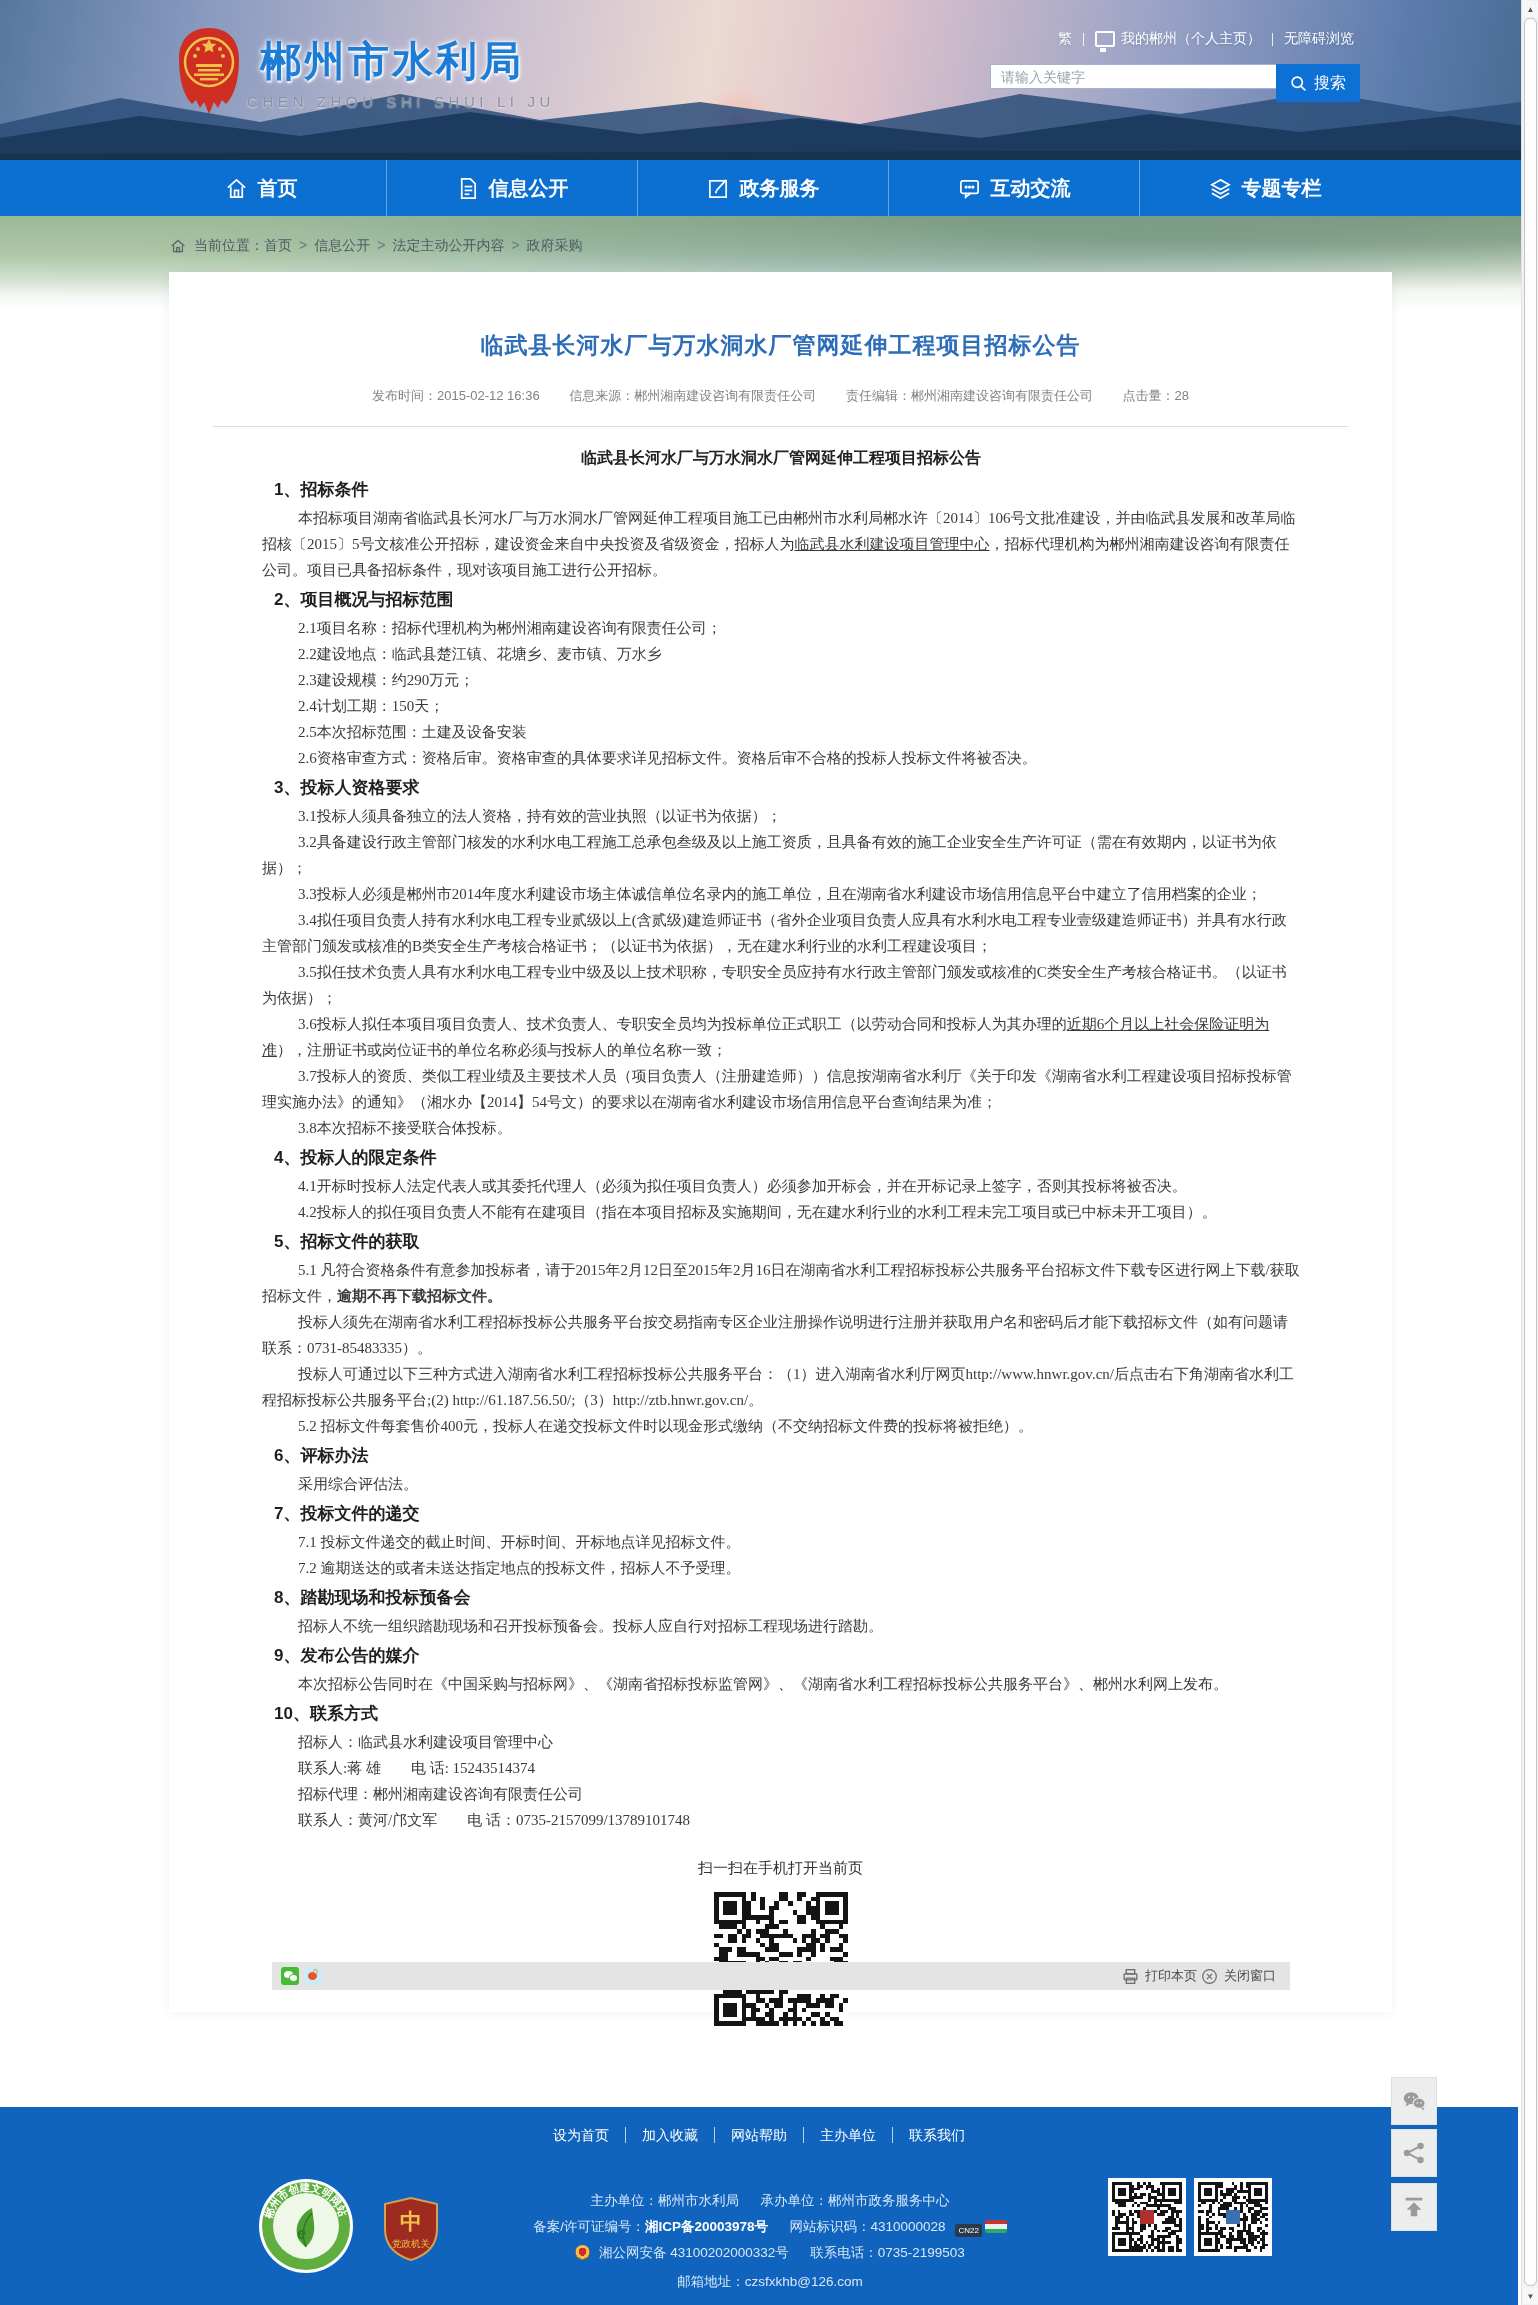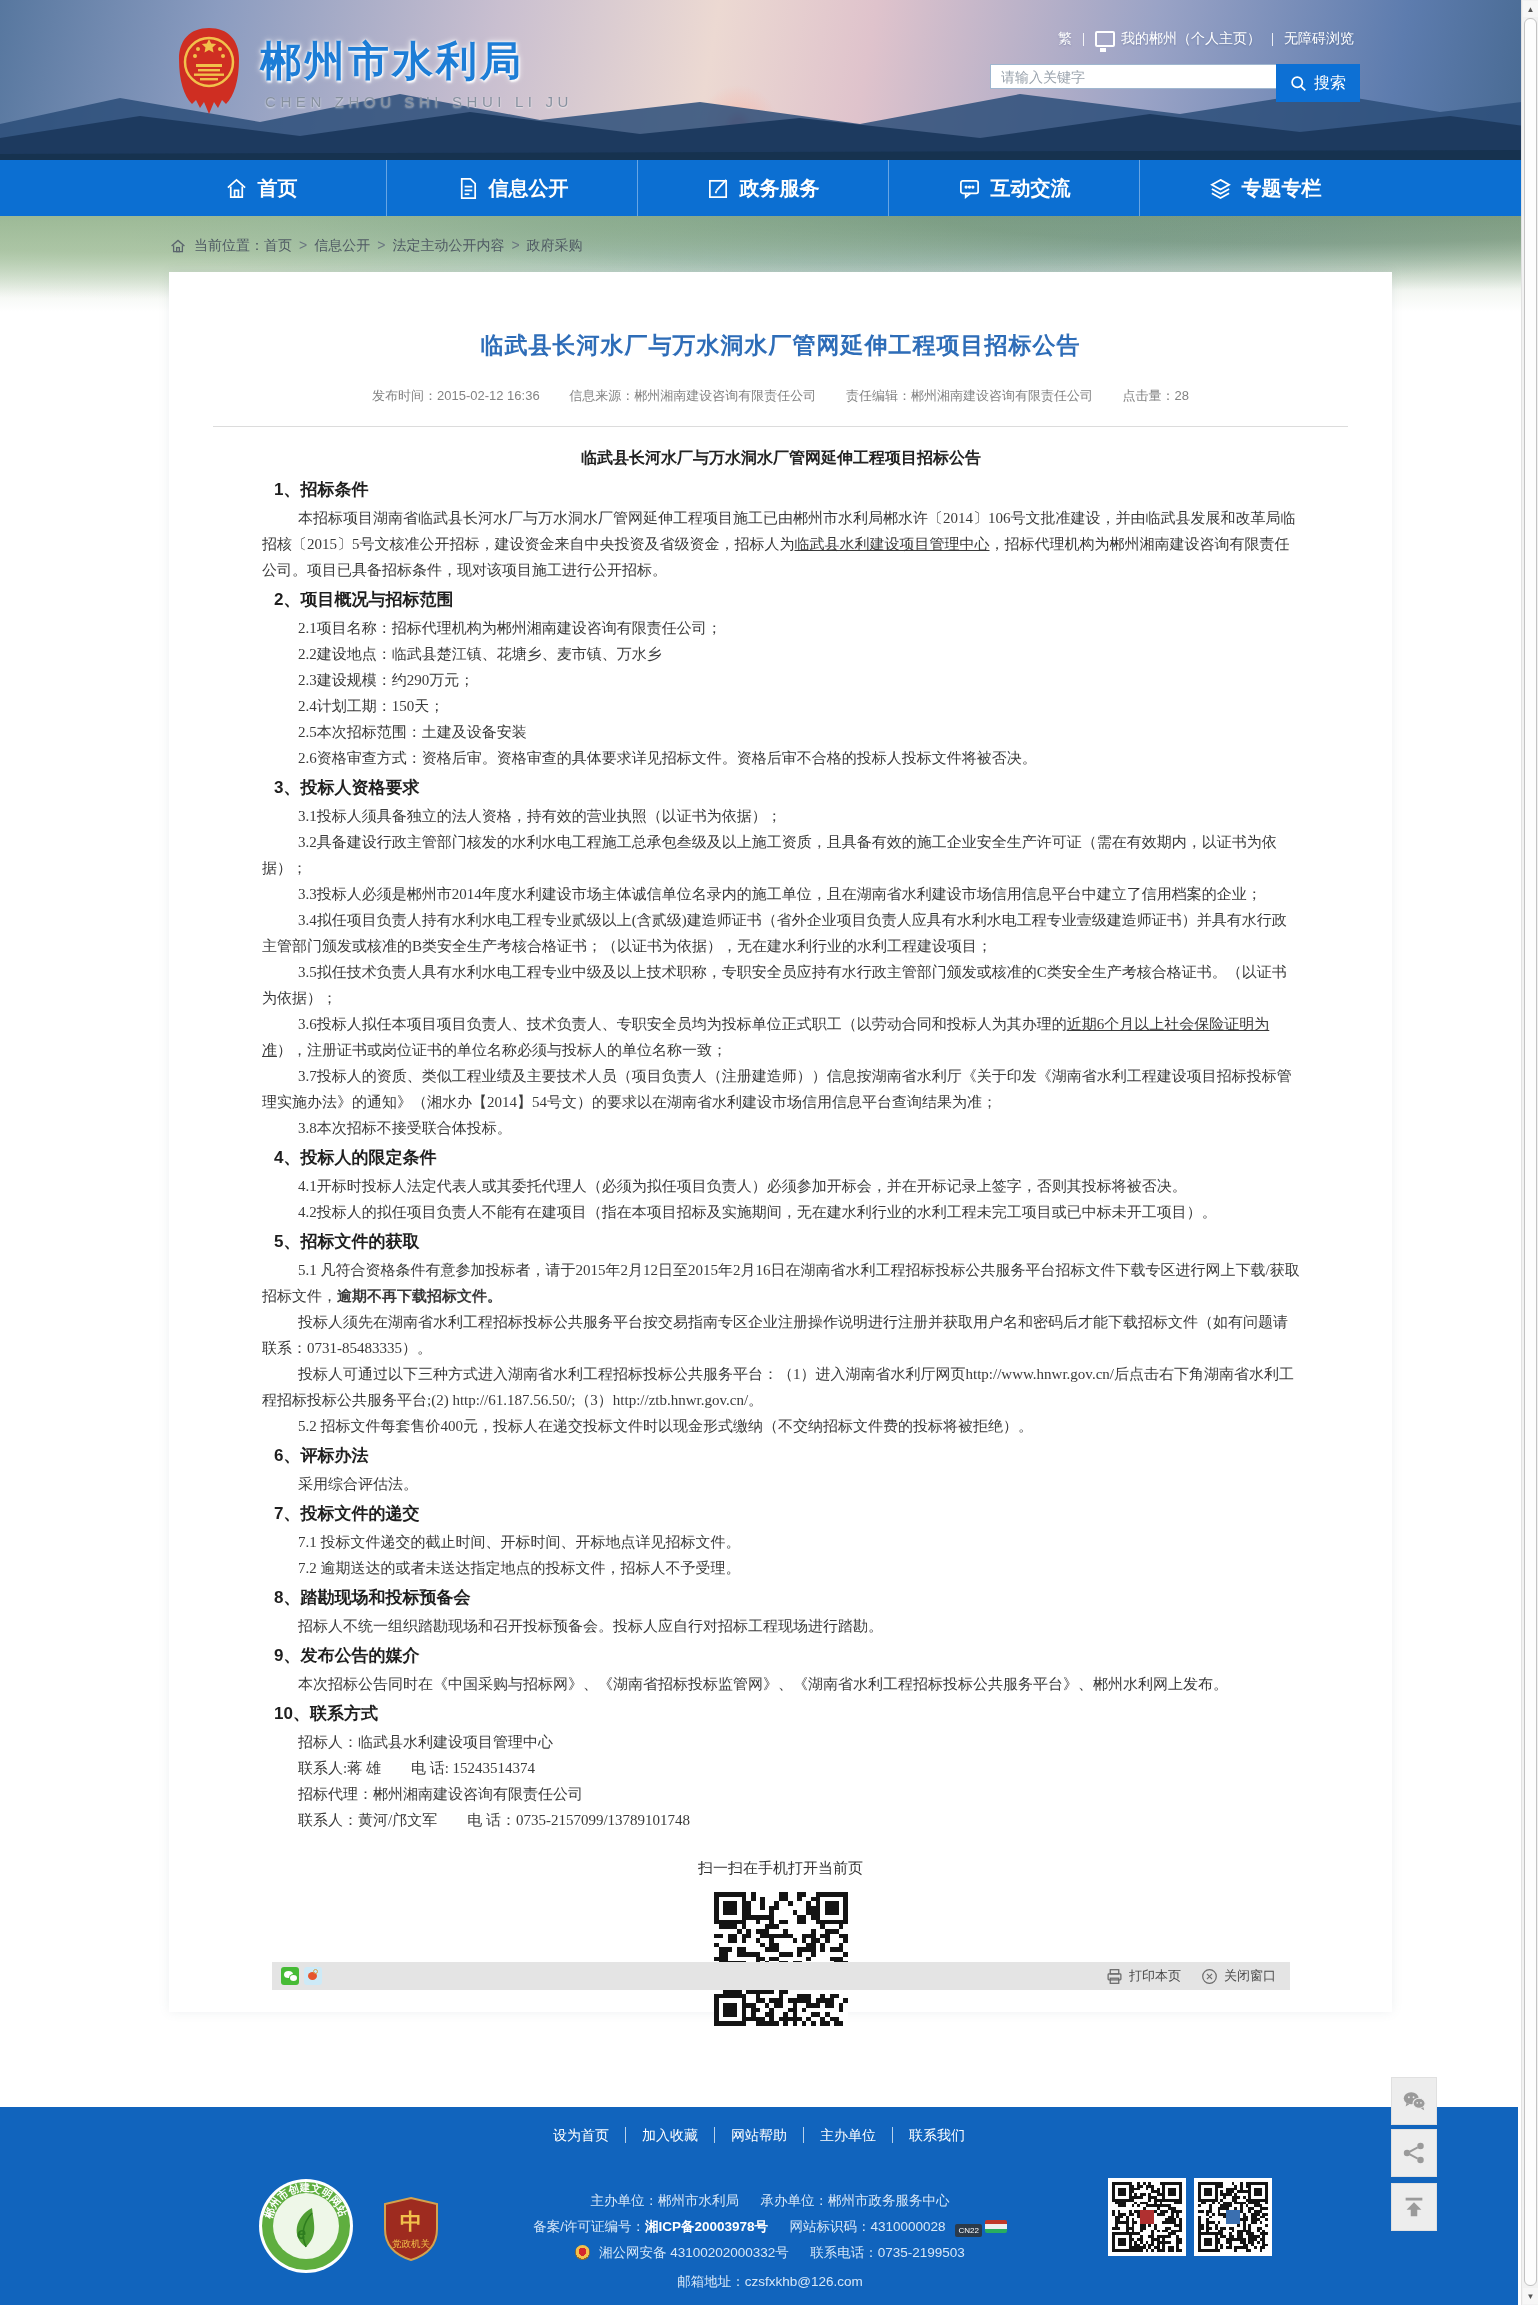--- a/index.html
+++ b/index.html
@@ -9,21 +9,21 @@
 
   
   .banner{left:0;top:0;width:1538px;height:160px;overflow:hidden;
     background:
       radial-gradient(circle at 48% 78%, rgba(255,120,110,.55) 0 6px, rgba(255,170,150,.35) 14px, rgba(255,190,170,0) 40px),
       linear-gradient(100deg,#57779f 0%,#8b9cc0 14%,#c9bfd0 32%,#ecd9d2 46%,#dfc3cc 56%,#9aa3c6 74%,#5d7cae 90%,#46688f 100%);}
   .banner svg.mnt{position:absolute;left:0;bottom:0;width:1538px;height:96px;display:block;}
   .emblem{left:176px;top:26px;width:66px;height:94px;}
   .site-title{left:260px;top:34px;font-size:41px;font-weight:bold;color:#1d7dd6;letter-spacing:3px;
     text-shadow:0 0 3px #fff,0 0 6px #fff,1px 2px 2px rgba(255,255,255,.9);}
-  .site-pinyin{left:265px;top:93px;font-size:15px;color:#87919f;letter-spacing:4.6px;
+  .site-pinyin{left:247px;top:93px;font-size:15px;color:#87919f;letter-spacing:4.6px;
     text-shadow:0 1px 2px rgba(255,255,255,.7);}
   .top-links{top:30px;left:1058px;width:314px;display:flex;align-items:center;color:#fff;font-size:14px;
     text-shadow:0 1px 2px rgba(60,80,120,.35);white-space:nowrap;}
   .top-links .sep{width:1px;height:13px;background:rgba(255,255,255,.85);margin:0 11px;}
   .mon-icon{display:inline-block;width:16px;height:12px;border:2px solid #fff;border-radius:2px;position:relative;margin-right:6px;}
   .mon-icon:after{content:"";position:absolute;left:3px;bottom:-5px;width:6px;height:2px;background:#fff;box-shadow:0 2px 0 0 #fff;}
   .search-wrap{left:990px;top:64px;width:370px;height:38px;display:flex;}
   .search-input{width:286px;height:25px;border:1px solid #9fb6cf;border-right:none;box-sizing:border-box;
     padding:0 10px;font-size:14px;color:#333;background:#fff;outline:none;font-family:"Liberation Sans",sans-serif;}
   .search-input::placeholder{color:#9aa3ad;}
@@ -69,21 +69,21 @@
   .toolbar{position:absolute;left:103px;right:102px;bottom:22px;height:28px;background:#e4e4e4;
     display:flex;align-items:center;font-size:13px;color:#4a4a4a;}
   .toolbar .share-ics{display:flex;gap:5px;margin-left:9px;align-items:center;}
   .ic16{width:18px;height:18px;border-radius:3px;position:relative;cursor:pointer;}
   .ic-wechat{background:#46bb36;}
   .ic-wechat:before{content:"";position:absolute;left:3px;top:4px;width:9px;height:7px;border-radius:50%;background:#fff;}
   .ic-wechat:after{content:"";position:absolute;left:9px;top:8px;width:7px;height:6px;border-radius:50%;background:#fff;box-shadow:0 0 0 1px #46bb36;}
   .ic-weibo{background:#cdeaf7;}
   .ic-weibo:before{content:"";position:absolute;left:4px;top:5px;width:9px;height:8px;border-radius:50%;background:#e6552d;}
   .ic-weibo:after{content:"";position:absolute;left:9px;top:2px;width:5px;height:5px;border-radius:50%;border:1px solid #d4a24e;box-sizing:border-box;}
-  .toolbar .right{margin-left:auto;display:flex;align-items:center;gap:20px;margin-right:14px;}
+  .toolbar .right{margin-left:auto;display:flex;align-items:center;gap:4px;margin-right:14px;}
   .tb-btn{display:flex;align-items:center;gap:6px;cursor:pointer;}
   .tb-btn svg{width:17px;height:17px;}
 
   
   .footer{left:0;top:2107px;width:1518px;height:198px;background:#1164bd;color:#d6e7f8;}
   .f-links{position:absolute;left:0;top:20px;width:100%;text-align:center;font-size:14px;color:#fff;}
   .f-links span.fl{padding:0 16px;border-right:1px solid rgba(255,255,255,.7);cursor:pointer;}
   .f-links span.fl:last-child{border-right:none;}
   .f-badge-green{position:absolute;left:257px;top:70px;width:98px;height:98px;}
   .f-badge-red{position:absolute;left:382px;top:90px;width:58px;height:64px;}

